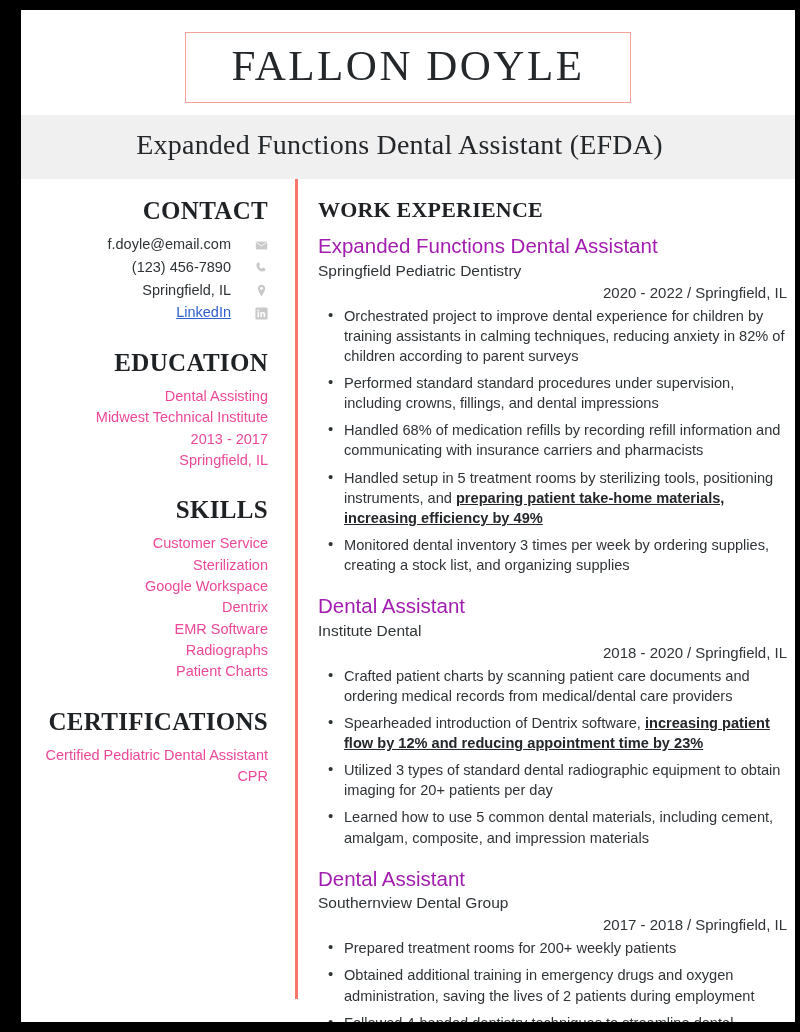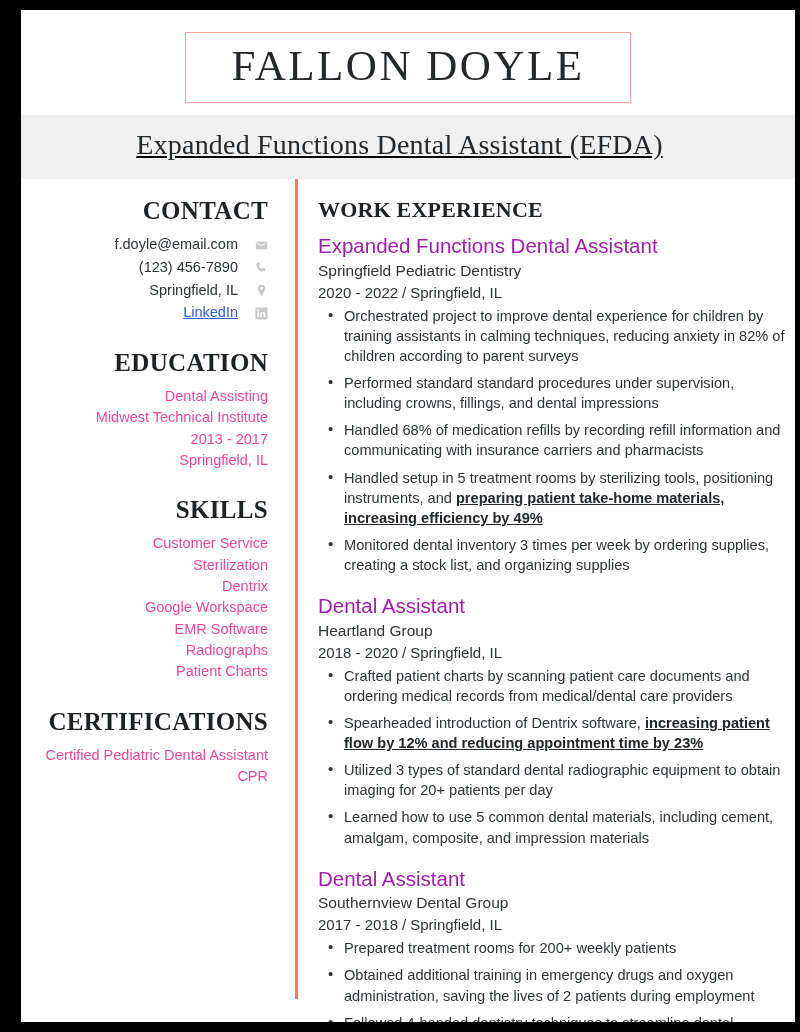--- a/index.html
+++ b/index.html
@@ -41,21 +41,20 @@
     letter-spacing: 2.5px;
     color: #25282b;
     line-height: 1.05;
     white-space: nowrap;
   }
 
   .subtitle-band {
     background: #f0f0f0;
     text-align: center;
     padding: 14px 17px 18px 0;
-    text-decoration: underline;
   }
   .subtitle-text {
     font-family: "Liberation Serif", serif;
     font-size: 28px;
     color: #25282b;
     letter-spacing: 0.2px;
   }
 
   
   .columns {
@@ -95,21 +94,21 @@
   .side-block { margin-bottom: 25px; }
   .side-line {
     font-size: 14.5px;
     color: #ec4899;
     line-height: 1.47;
   }
   .contact-row {
     display: flex;
     align-items: center;
     justify-content: flex-end;
-    gap: 17px;
+    gap: 24px;
     line-height: 1.5;
     margin-bottom: 1px;
   }
   .contact-row .ctext { font-size: 14.5px; color: #2f3437; }
   .contact-row a.ctext {
     color: #2f5fd0;
     text-decoration: underline;
   }
   .cicon { width: 13px; height: 13px; flex: 0 0 13px; display: block; }
   .cicon svg { display: block; width: 13px; height: 13px; fill: #c9c9c9; }
@@ -133,20 +132,21 @@
   .job-company {
     font-size: 15.5px;
     color: #2f3437;
     line-height: 1.35;
   }
   .job-meta {
     font-size: 15px;
     color: #2f3437;
     line-height: 1.4;
     margin-bottom: 3px;
+    text-align: right;
   }
   .job-meta .sep { padding: 0 4px; }
   ul.bullets {
     list-style: none;
     margin: 0;
     padding: 0;
   }
   ul.bullets li {
     position: relative;
     padding-left: 26px;
@@ -241,22 +241,22 @@
             <div class="side-line">2013 - 2017</div>
             <div class="side-line">Springfield, IL</div>
           </div>
       </div>
 
       <div class="side-block">
         <div class="side-heading">SKILLS</div>
         <div id="skills-list">
             <div class="side-line">Customer Service</div>
             <div class="side-line">Sterilization</div>
+            <div class="side-line">Google Workspace</div>
             <div class="side-line">Dentrix</div>
-            <div class="side-line">Google Workspace</div>
             <div class="side-line">EMR Software</div>
             <div class="side-line">Radiographs</div>
             <div class="side-line">Patient Charts</div>
           </div>
       </div>
 
       <div class="side-block">
         <div class="side-heading">CERTIFICATIONS</div>
         <div id="certifications-list">
             <div class="side-line">Certified Pediatric Dental Assistant</div>
@@ -276,21 +276,21 @@
             <ul class="bullets">
               <li>Orchestrated project to improve dental experience for children by training assistants in calming techniques, reducing anxiety in 82% of children according to parent surveys</li>
               <li>Performed standard standard procedures under supervision, including crowns, fillings, and dental impressions</li>
               <li>Handled 68% of medication refills by recording refill information and communicating with insurance carriers and pharmacists</li>
               <li>Handled setup in 5 treatment rooms by sterilizing tools, positioning instruments, and <b>preparing patient take-home materials, increasing efficiency by 49%</b></li>
               <li>Monitored dental inventory 3 times per week by ordering supplies, creating a stock list, and organizing supplies</li>
             </ul>
           </div>
           <div class="job">
             <div class="job-title">Dental Assistant</div>
-            <div class="job-company">Heartland Group</div>
+            <div class="job-company">Institute Dental</div>
             <div class="job-meta"><span>2018 - 2020</span><span class="sep">/</span><span>Springfield, IL</span></div>
             <ul class="bullets">
               <li>Crafted patient charts by scanning patient care documents and ordering medical records from medical/dental care providers</li>
               <li>Spearheaded introduction of Dentrix software, <b>increasing patient flow by 12% and reducing appointment time by 23%</b></li>
               <li>Utilized 3 types of standard dental radiographic equipment to obtain imaging for 20+ patients per day</li>
               <li>Learned how to use 5 common dental materials, including cement, amalgam, composite, and impression materials</li>
             </ul>
           </div>
           <div class="job">
             <div class="job-title">Dental Assistant</div>

